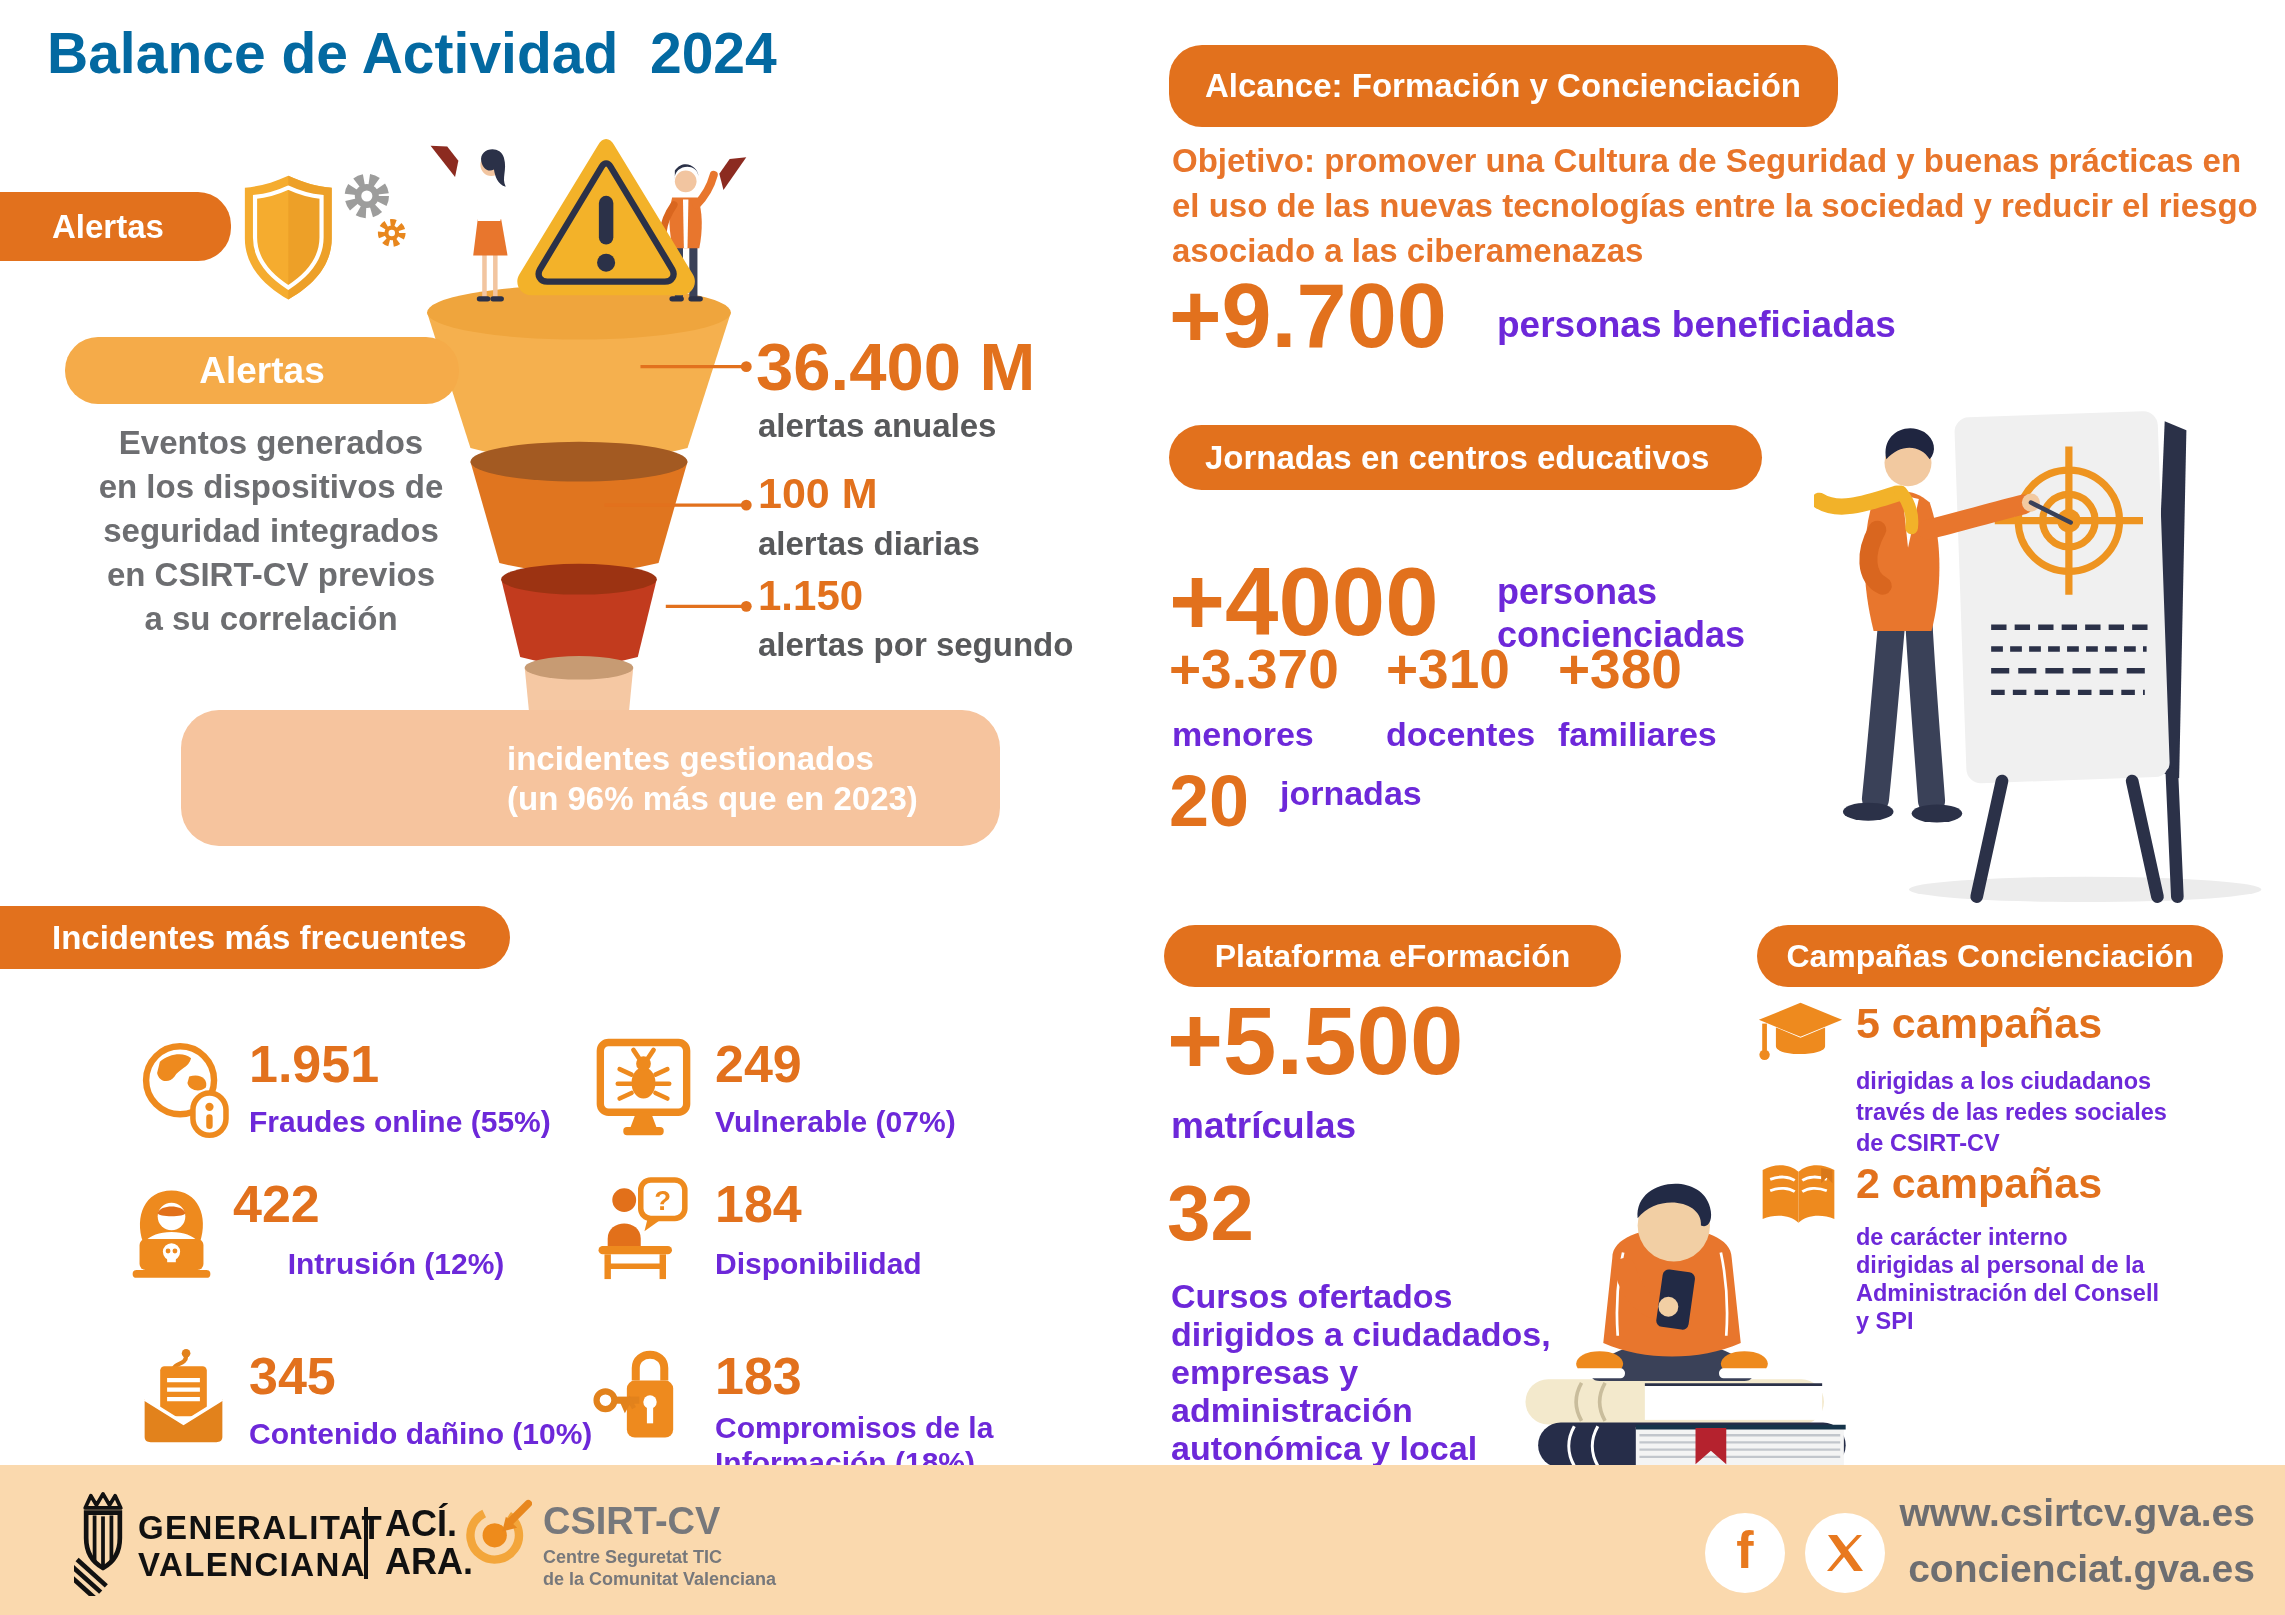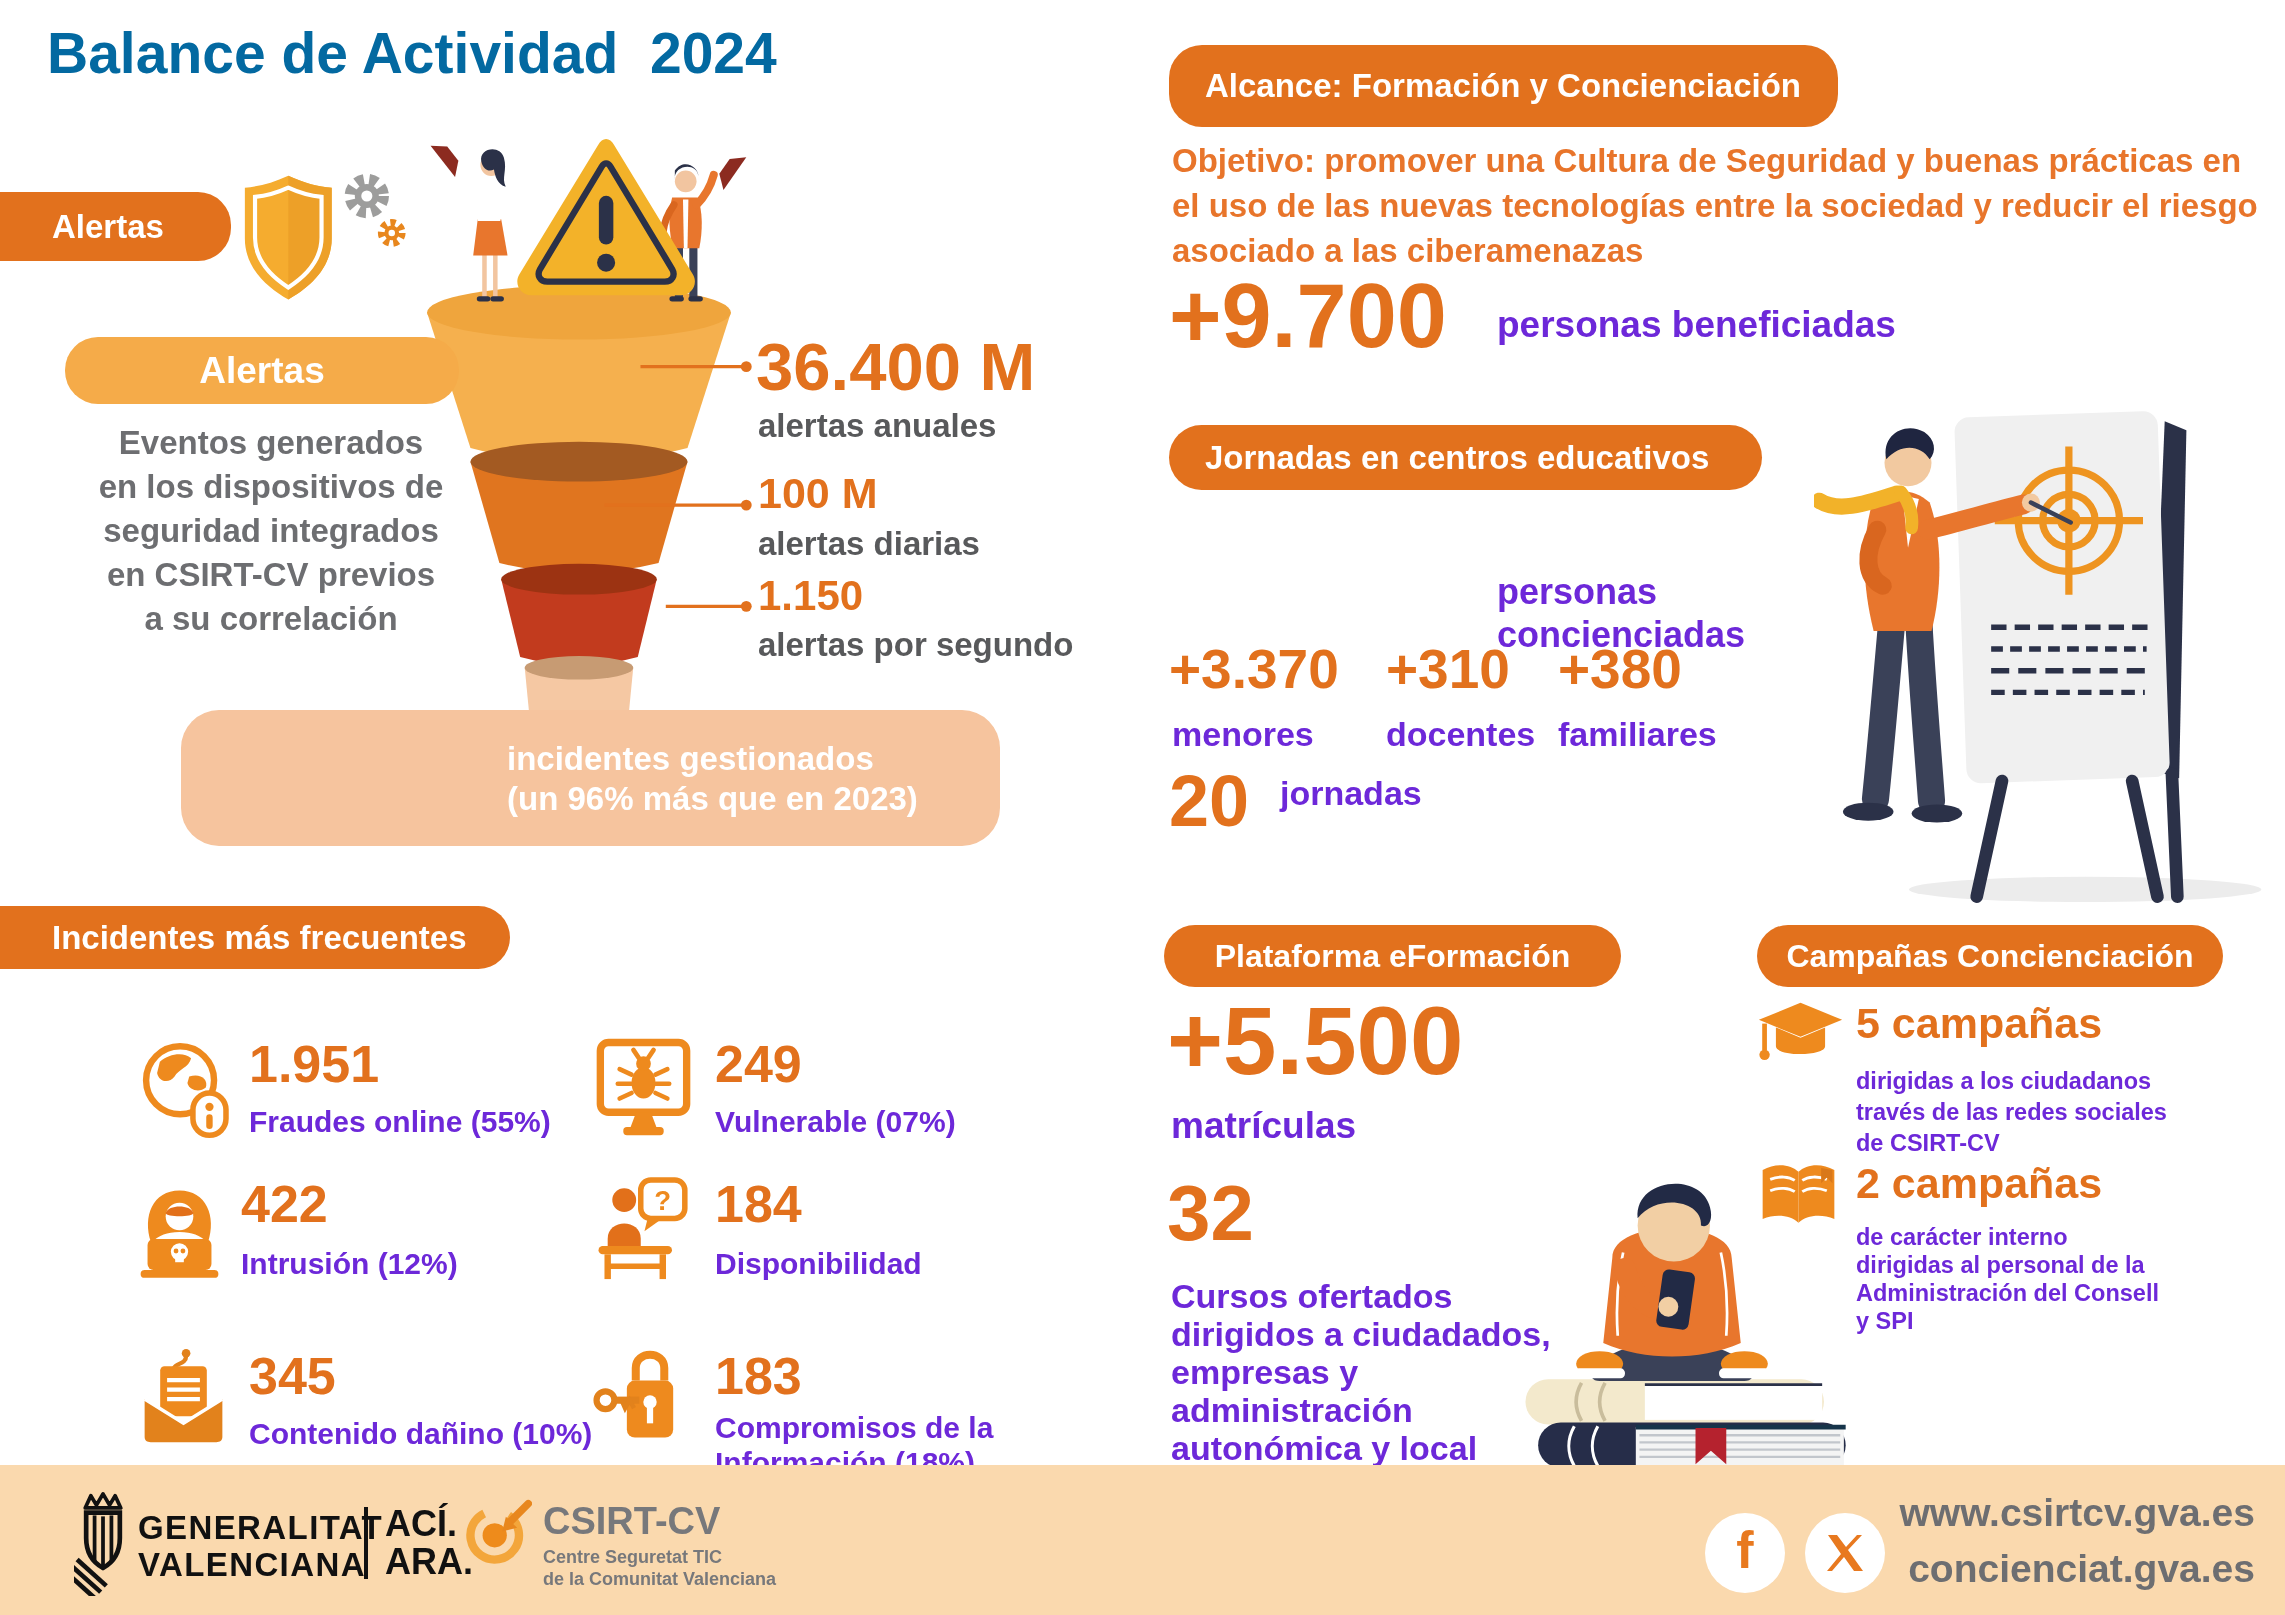--- a/index.html
+++ b/index.html
@@ -164,21 +164,21 @@
         <path d="M50 23 L44 14"></path>
           <path d="M60 23 L66 14"></path>
       </g>
       <path d="M47 82 L63 82 L69 98 L41 98 Z" fill="#EE8A1E"></path>
       <rect x="33" y="98" width="44" height="9" rx="4" fill="#EE8A1E"></rect>
     </svg>
     <div class="abs num" style="left:122px; top:7.2px; font-size:52px;">249</div>
     <div class="abs lbl" style="left:122px; top:74px; font-size:30px; width:326px;">Vulnerable (07%)</div>
   </div>
 
-  <div class="abs" style="left:128px; top:1169px; width:470px; height:145px;">
+  <div class="abs" style="left:120px; top:1169px; width:470px; height:145px;text-align:center;">
     <svg class="abs" style="left:3.6px; top:5.4px;" width="95" height="116" viewBox="0 0 110 128">
       <path d="M22 76 C12 46 24 16 55 16 C86 16 98 46 88 76 C78 68 70 64 55 64 C40 64 32 68 22 76 Z" fill="#EE8A1E"></path>
       <circle cx="55" cy="46" r="16" fill="#ffffff"></circle>
       <path d="M39 42 C42 32 68 32 71 42 C71 47 39 47 39 42 Z" fill="#E2701A"></path>
       <rect x="18" y="72" width="74" height="36" rx="7" fill="#EE8A1E"></rect>
       <circle cx="55" cy="87" r="10" fill="#ffffff"></circle>
       <circle cx="51" cy="86" r="2.8" fill="#EE8A1E"></circle>
       <circle cx="59" cy="86" r="2.8" fill="#EE8A1E"></circle>
       <rect x="50" y="95" width="10" height="4" fill="#ffffff"></rect>
       <rect x="10" y="108" width="90" height="9" rx="4.5" fill="#EE8A1E"></rect>
@@ -242,20 +242,21 @@
 
   <div class="abs b" style="left:1172px; top:138px; width:1090px; font-size:33px; line-height:45px; color:#E8752B;">Objetivo: promover una Cultura de Seguridad y buenas prácticas en el uso de las nuevas tecnologías entre la sociedad y reducir el riesgo asociado a las ciberamenazas</div>
 
   <div class="abs num" style="left:1169px; top:271px; font-size:90px;">+9.700</div>
   <div class="abs lbl" style="left:1497px; top:304px; font-size:37px;">personas beneficiadas</div>
 
   <div class="banner pill" style="left:1169px; top:425px; width:593px; height:65px; font-size:33px; padding-left:36px; border-radius:33px;">
     <span>Jornadas en centros educativos</span>
   </div>
 
+  <div class="abs num" style="left:1169px; top:554px; font-size:96px;">+4000</div>
   <div class="abs lbl" style="left:1497px; top:570px; font-size:36px; line-height:43px;">
     <div>personas</div>
     <div>concienciadas</div>
   </div>
 
   <div class="abs num" style="left:1169px; top:642px; font-size:55px;">+3.370</div>
   <div class="abs num" style="left:1386px; top:642px; font-size:55px;">+310</div>
   <div class="abs num" style="left:1558px; top:642px; font-size:55px;">+380</div>
   <div class="abs lbl" style="left:1172px; top:715px; font-size:34px;">menores</div>
   <div class="abs lbl" style="left:1386px; top:715px; font-size:34px;">docentes</div>

